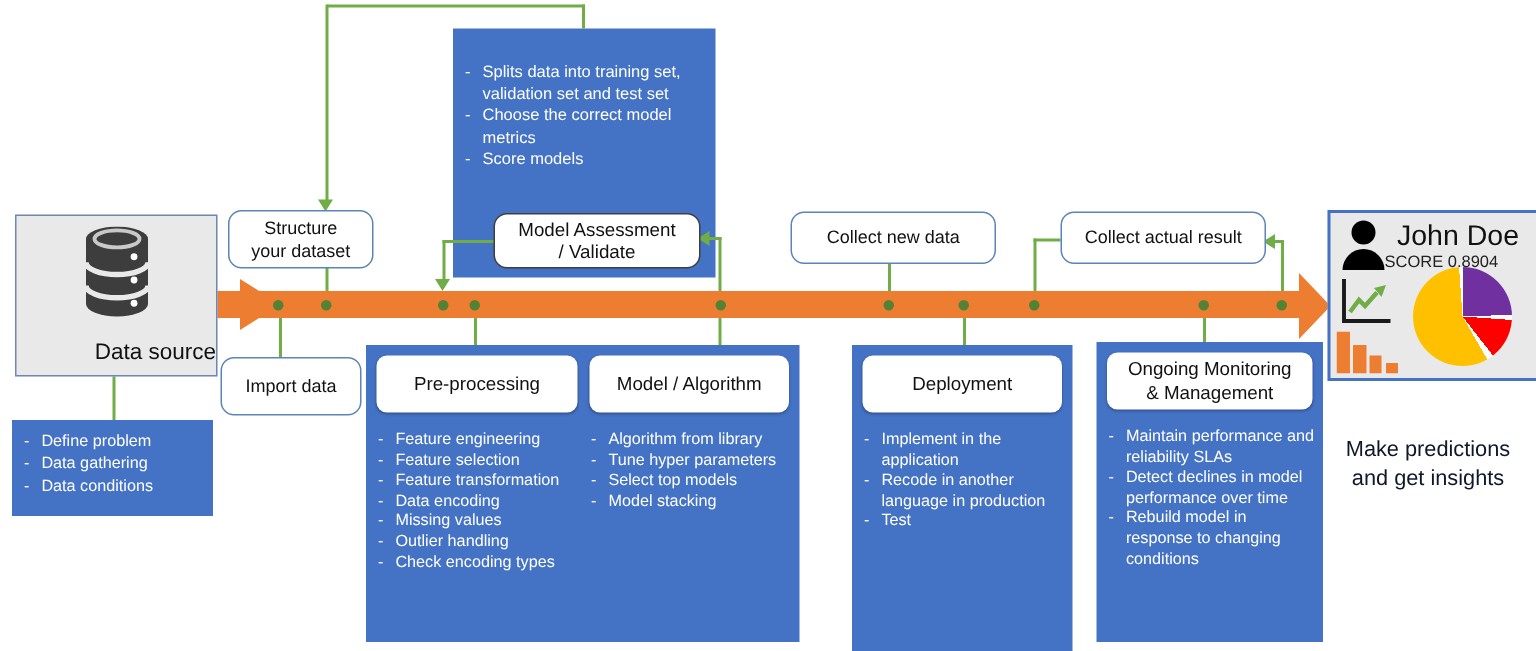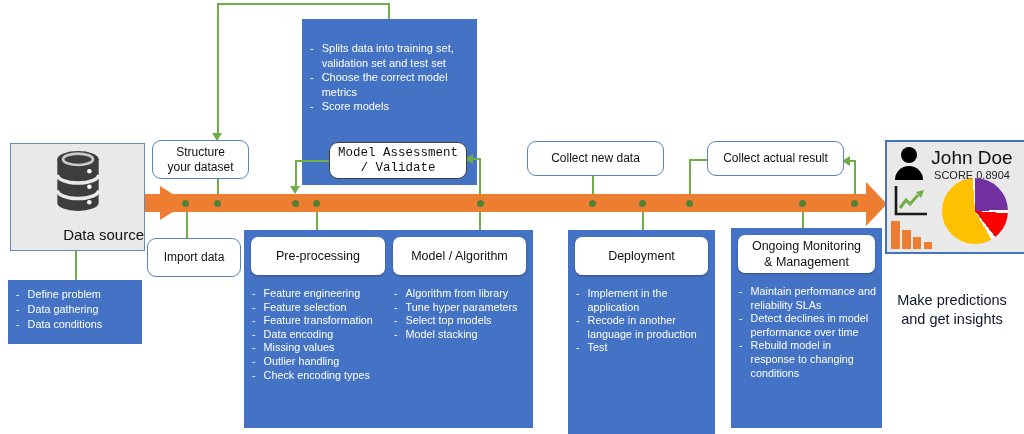--- a/index.html
+++ b/index.html
@@ -37,21 +37,21 @@
   .stage-label{margin:7px auto 0;width:calc(100% - 14px);min-height:38px;background:#fff;border-radius:7px;
     display:flex;flex-direction:column;align-items:center;justify-content:center;
     font-size:12.5px;line-height:16px;color:#111;text-align:center;box-shadow:0 1px 2px rgba(0,0,0,.3);}
   .stage .bullets{margin-top:12px;}
   
   .panel-gray{position:absolute;background:#E9E9E9;}
   #data-source-box{left:10px;top:143px;width:133px;height:106px;border:1.5px solid #6E88B5;z-index:2;}
   #ds-label{position:absolute;left:0;bottom:7px;width:100%;text-align:right;font-size:15px;color:#111;}
   #result-card{left:885px;top:140px;width:137px;height:110px;border:2px solid #4472C4;z-index:2;}
   #person-name{position:absolute;left:36px;top:6px;width:98px;text-align:center;font-size:19px;line-height:20px;color:#111;}
-  #person-score{position:absolute;left:36px;top:27px;width:98px;text-align:center;font-size:11px;color:#222;}
+  #person-score{position:absolute;left:36px;top:27px;width:98px;text-align:left;font-size:11px;color:#222;}
   #pie{position:absolute;left:55px;top:36px;width:66px;height:66px;border-radius:50%;}
   #insights{position:absolute;left:880px;top:291px;width:144px;text-align:center;font-size:14.5px;line-height:19px;color:#0f172a;}
 </style>
 </head>
 <body>
 
 <div id="canvas">
 
   <div class="bar"></div>
   <div class="bar-head"></div>
@@ -146,21 +146,21 @@
         <div class="bullet">
           <span class="dash">-</span>
           <span class="btxt">Choose the correct model metrics</span>
         </div>
         <div class="bullet">
           <span class="dash">-</span>
           <span class="btxt">Score models</span>
         </div>
       </div>
   </div>
-  <div class="callout dark" style="left:329px;top:142px;width:136px;height:35px;font-family:Liberation Mono, monospace;">
+  <div class="callout dark" style="left:329px;top:142px;width:136px;height:35px;">
     <span>Model Assessment</span>
     <span>/ Validate</span>
   </div>
 
   <div class="bluebox stage" style="left:244px;top:230px;width:148px;height:198px;">
     <div class="stage-label">
       <span>Pre-processing</span>
     </div>
     <div class="bullets stage-bullets">
         <div class="bullet">

